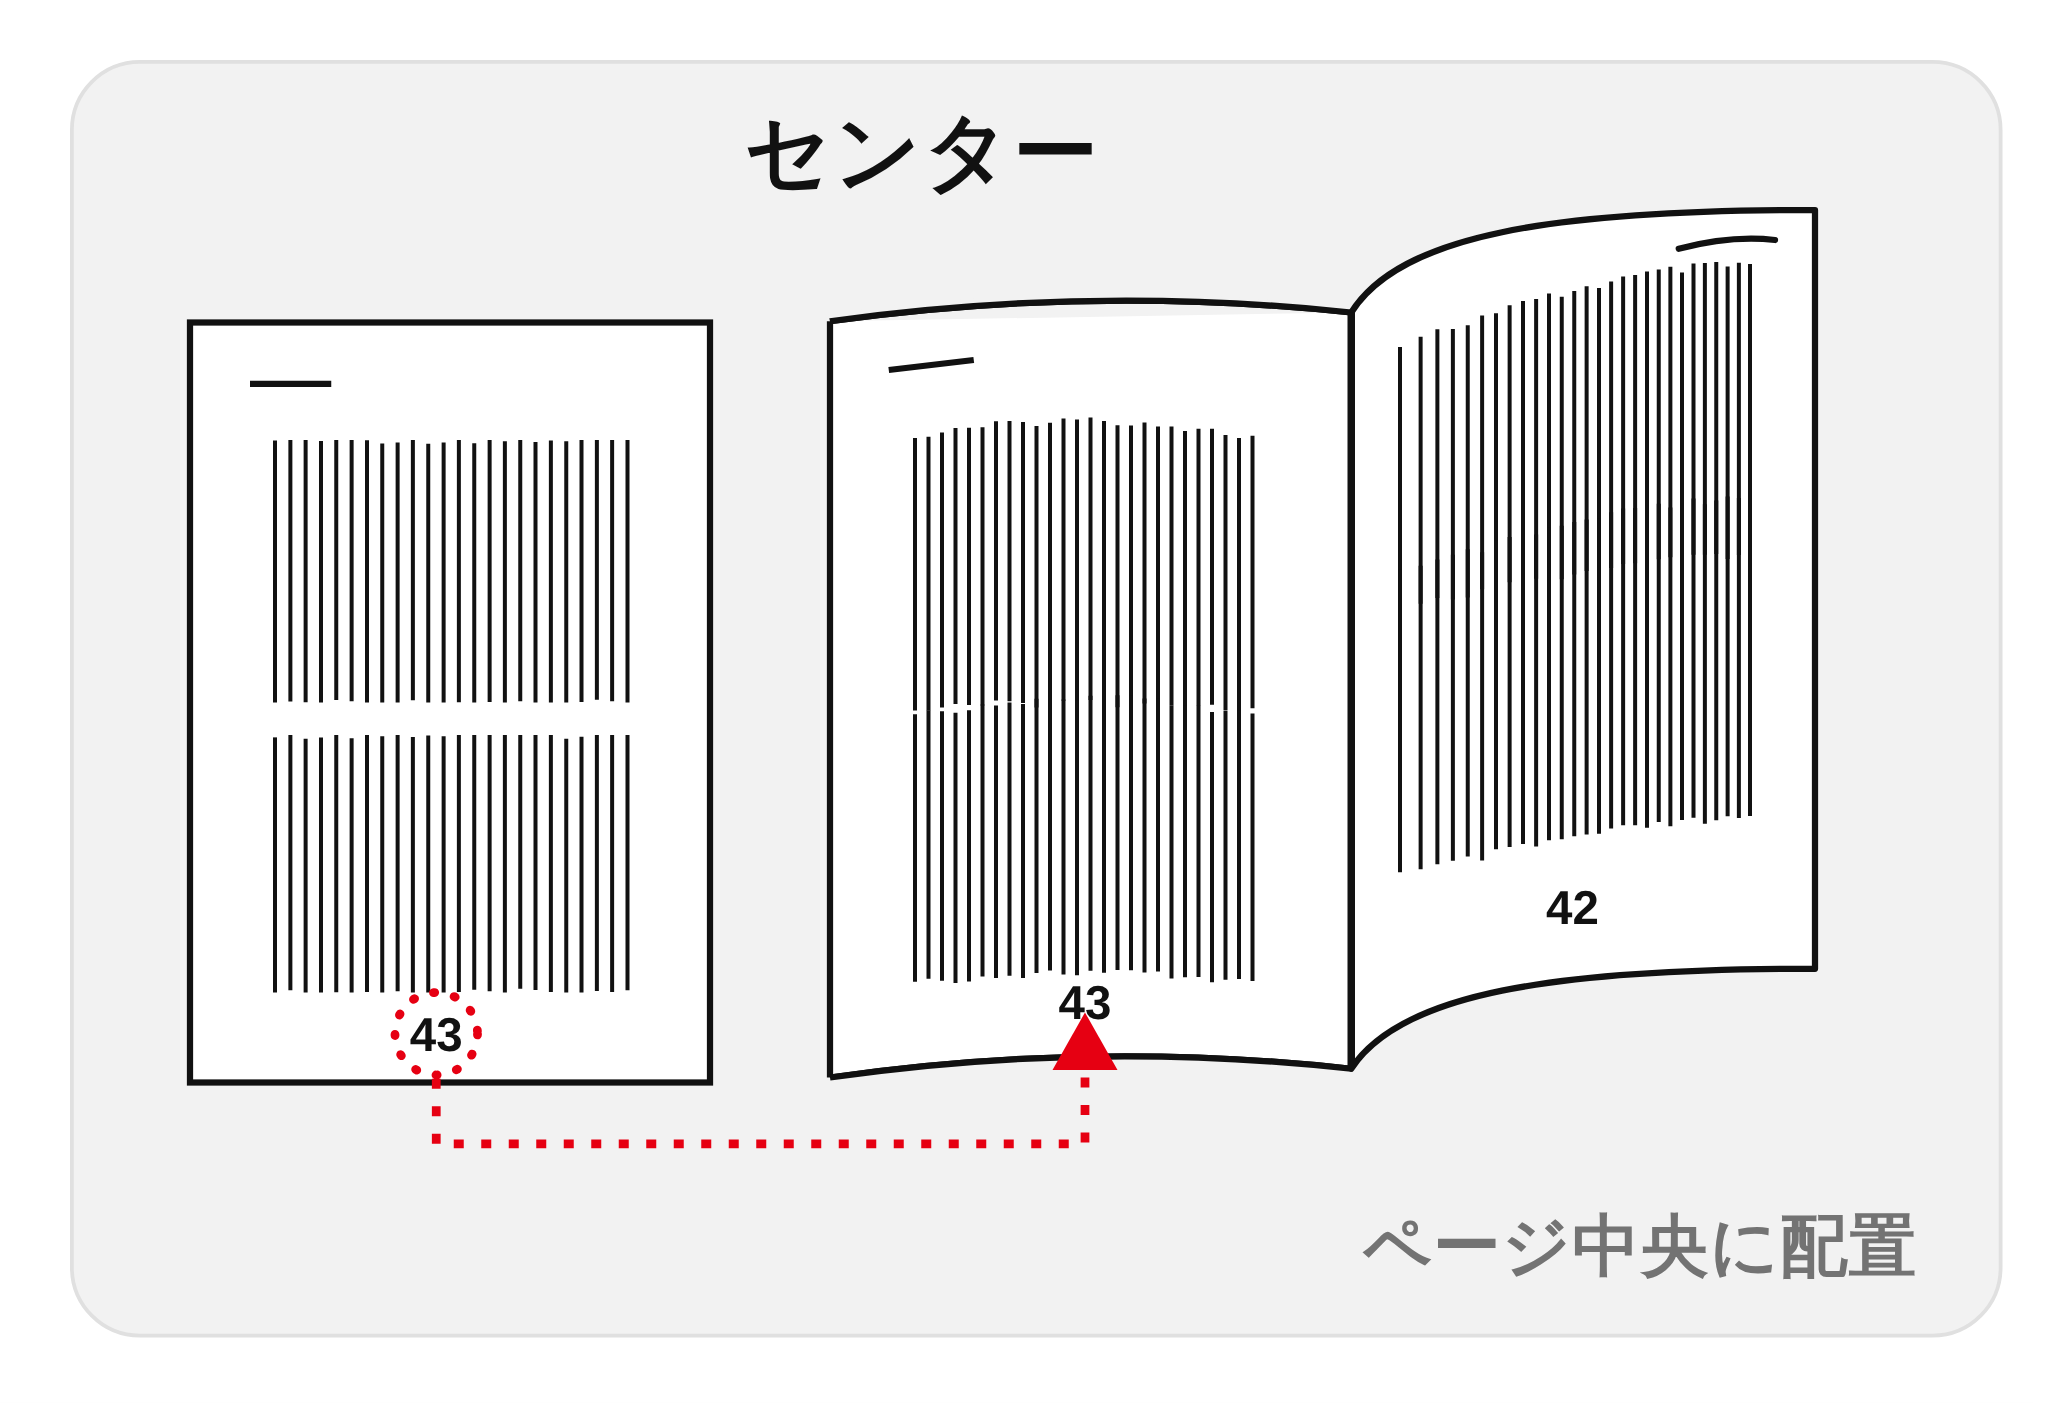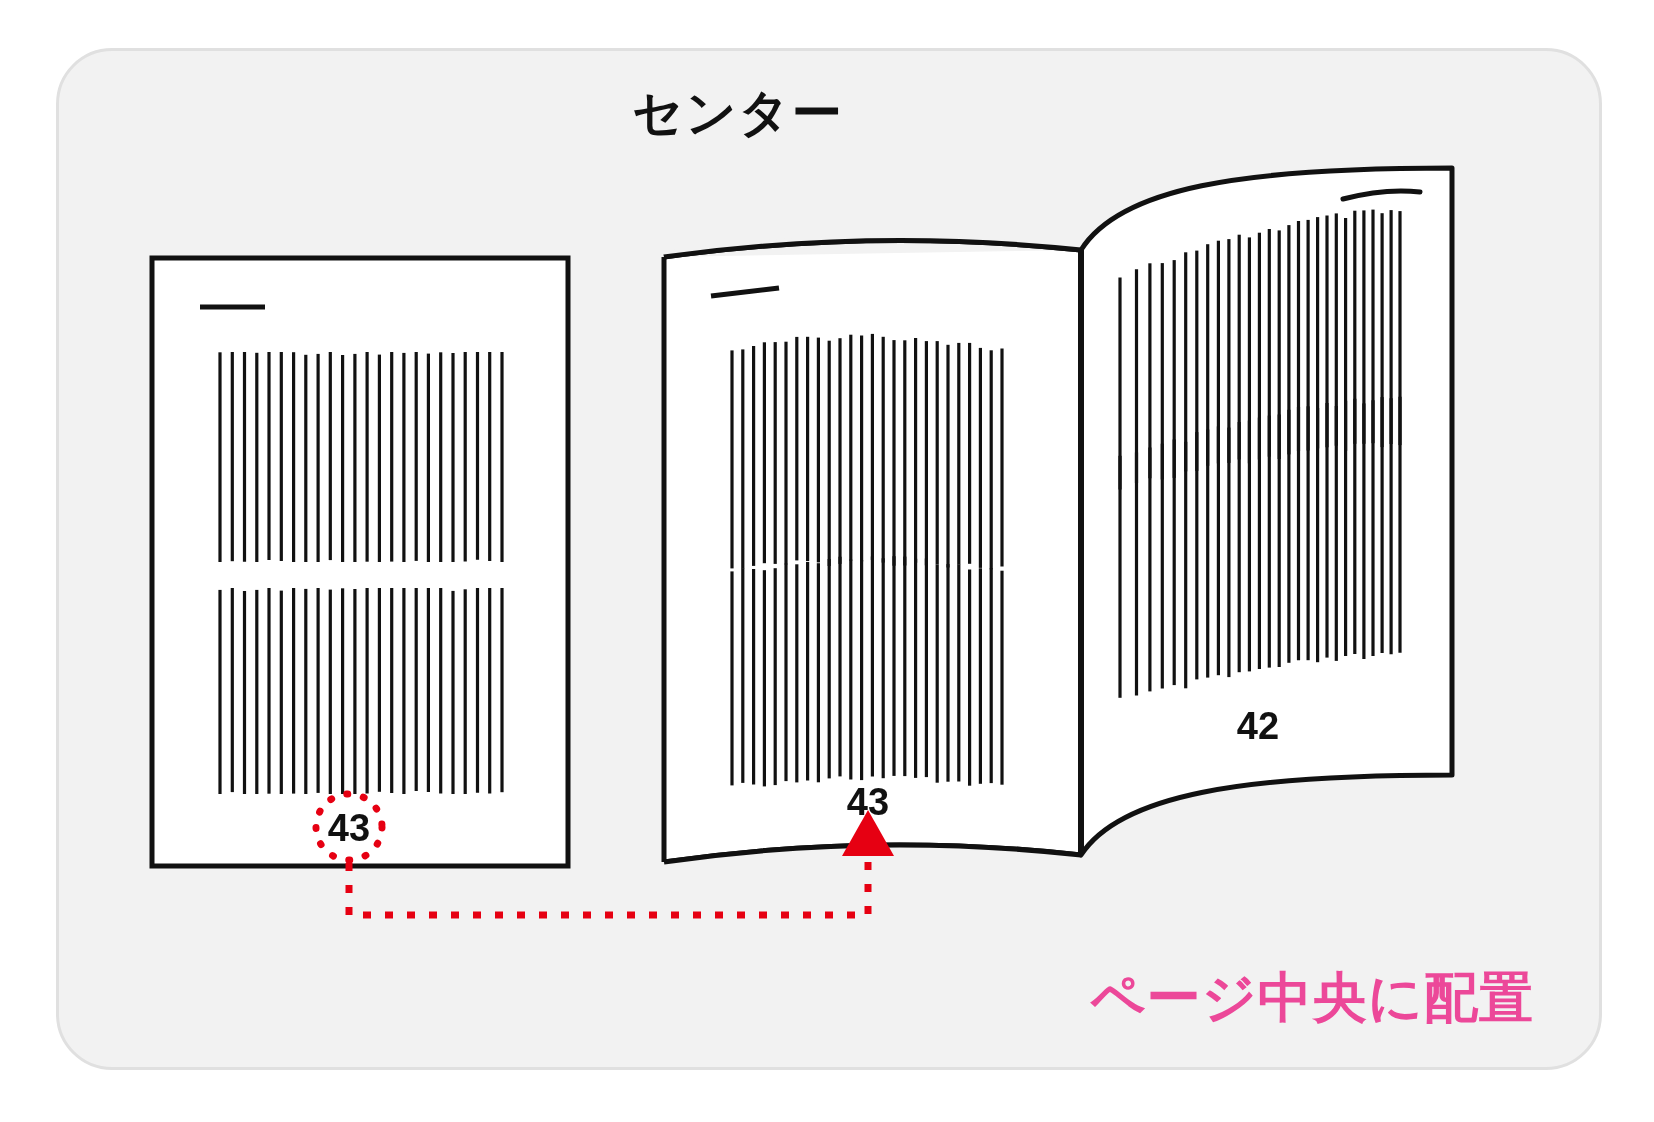--- a/index.html
+++ b/index.html
@@ -35,36 +35,36 @@
     box-sizing: border-box;
   }
 
   
   .headline {
     position: absolute;
     left: 0;
     top: 88px;
     width: 1476px;
     text-align: center;
-    font-size: 50px;
+    font-size: 68px;
     font-weight: 700;
     letter-spacing: 2px;
     color: #111111;
     line-height: 1;
     white-space: nowrap;
   }
 
   
   .caption {
     position: absolute;
     right: 120px;
     bottom: 98px;
     font-size: 54px;
     font-weight: 700;
-    color: #ec4899;
+    color: #737373;
     letter-spacing: 1px;
     line-height: 1;
     white-space: nowrap;
   }
 
   
   #art {
     position: absolute;
     left: 0;
     top: 0;

